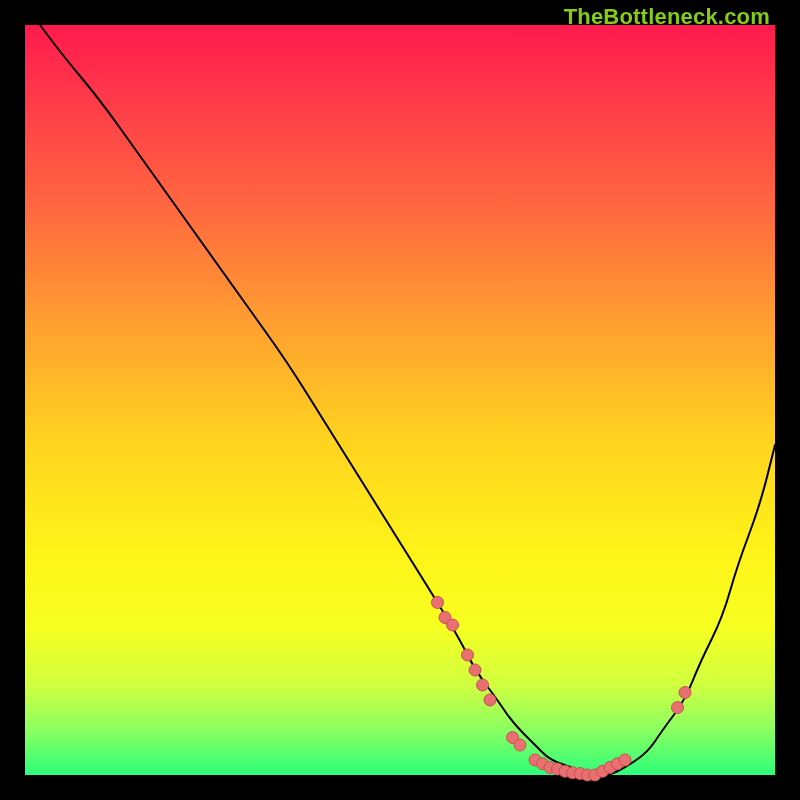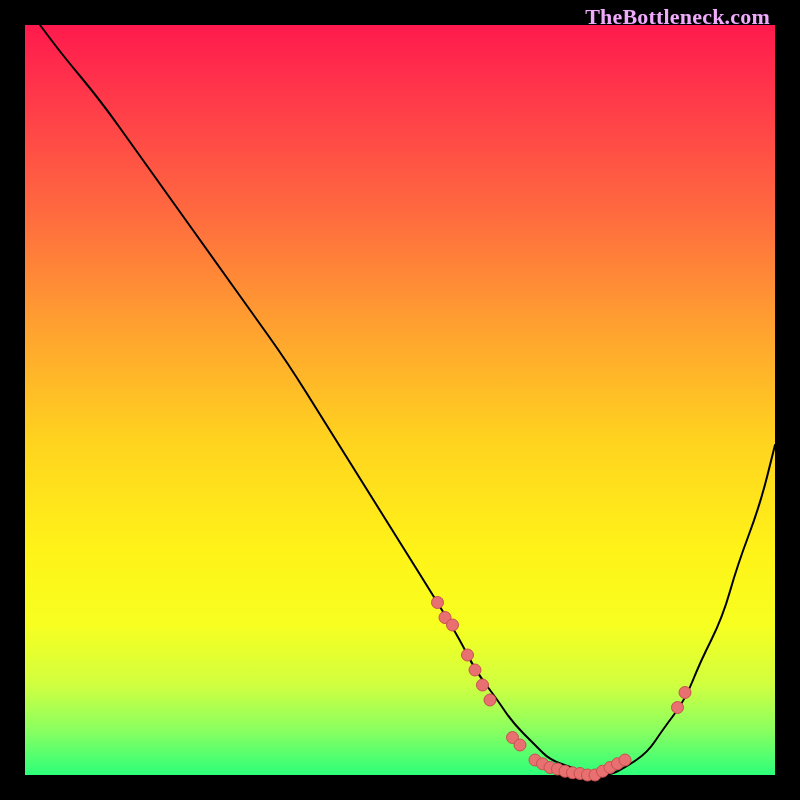--- a/index.html
+++ b/index.html
@@ -34,26 +34,25 @@
       #fff318 70%,
       #f7ff20 80%,
       #d0ff40 88%,
       #8aff60 94%,
       #2cff7a 100%);
   }
   .watermark {
     position: absolute;
     right: 30px;
     top: 4px;
-    color: #f0abfc;
+    color: #84cc16;
     font-size: 22px;
     font-weight: 600;
     letter-spacing: 0.2px;
     user-select: none;
-    font-family: Liberation Serif, serif;
   }
   svg.curve {
     position: absolute;
     left: 0;
     top: 0;
     width: 750px;
     height: 750px;
     overflow: visible;
   }
 </style>

